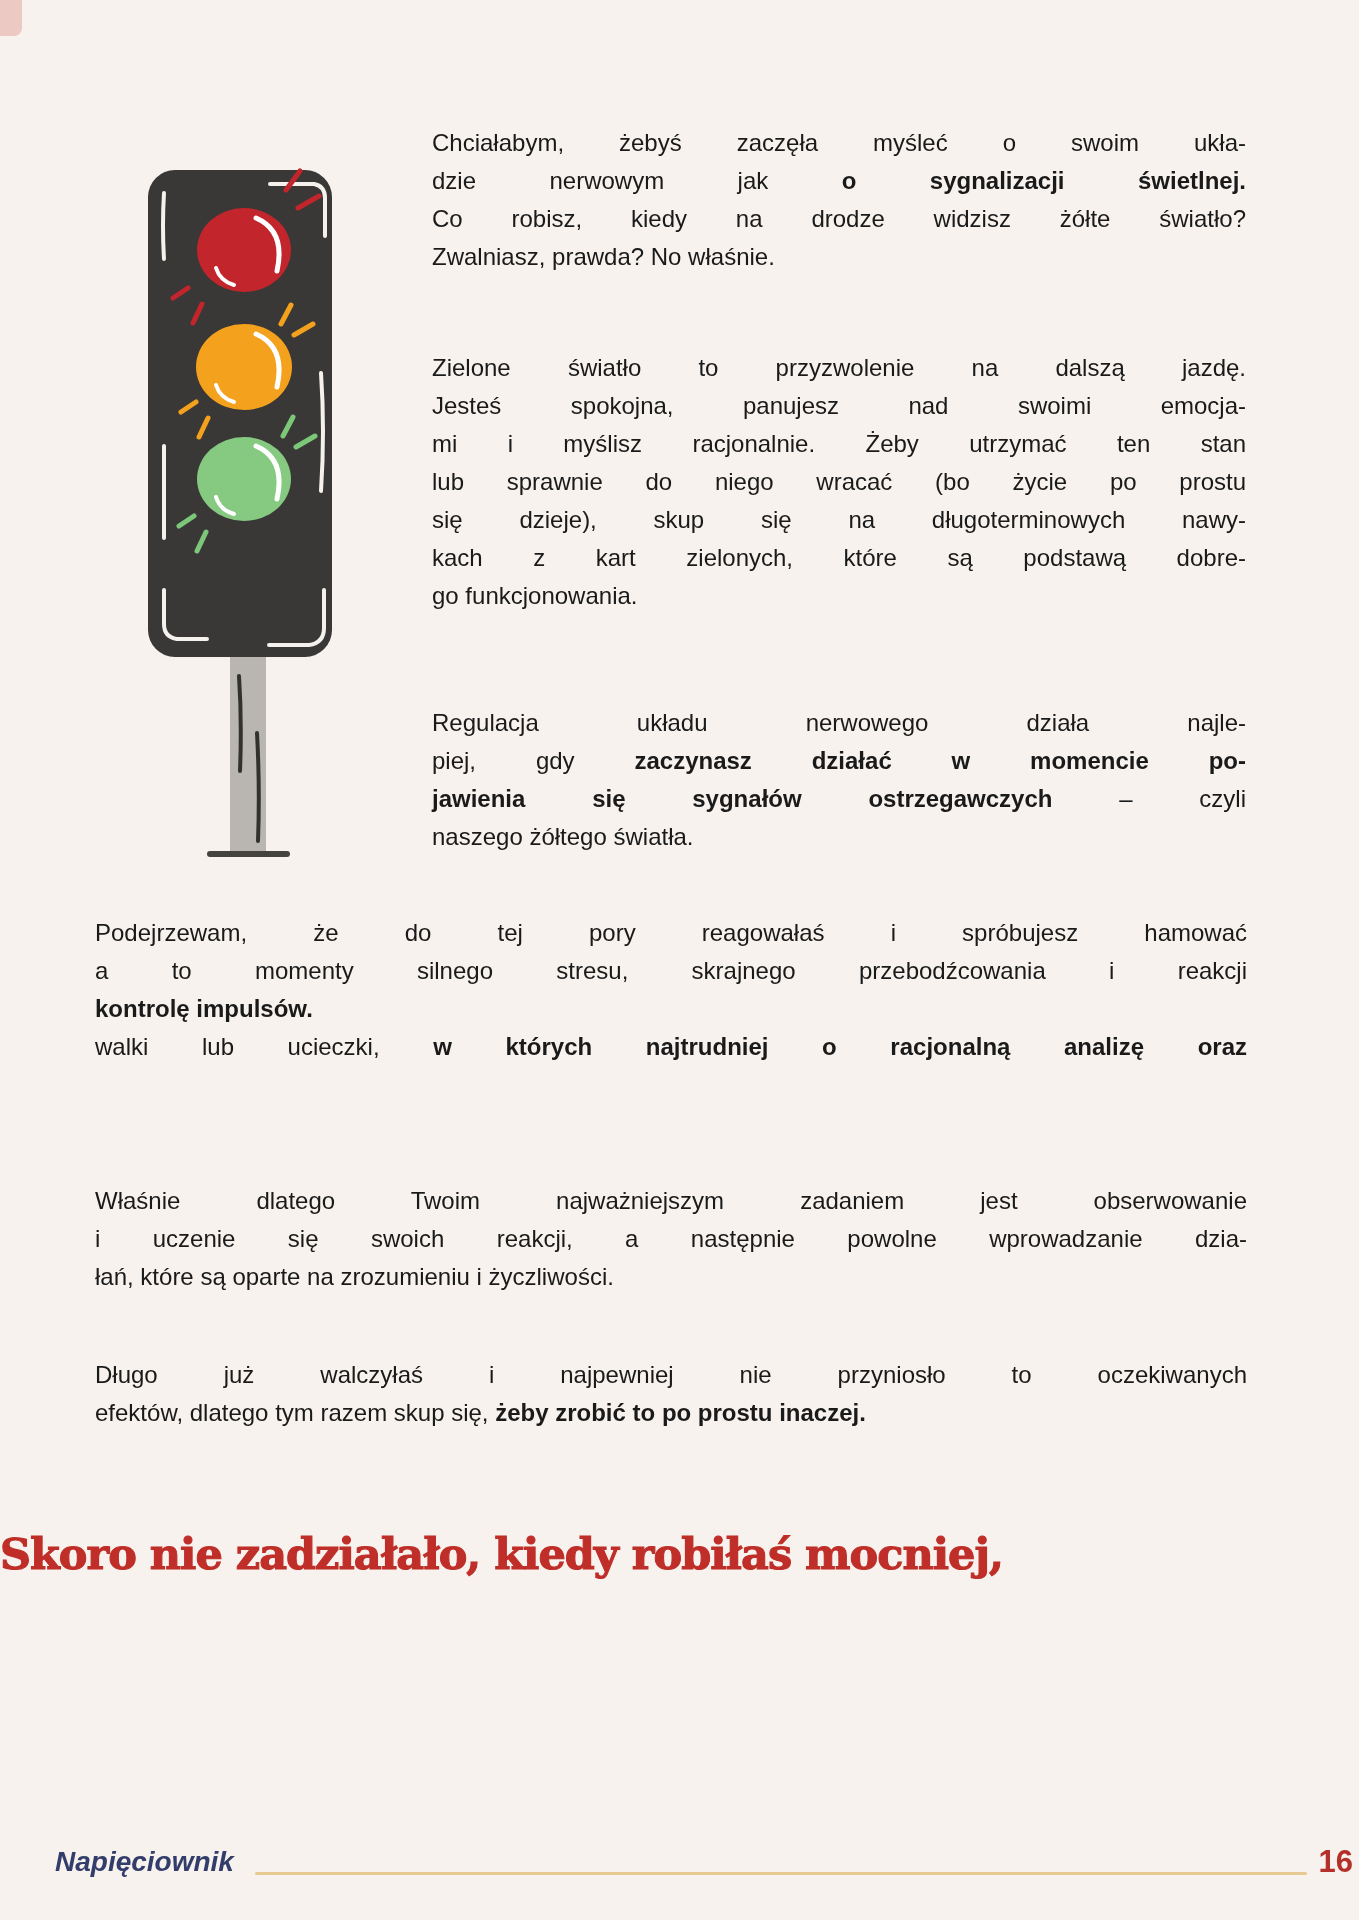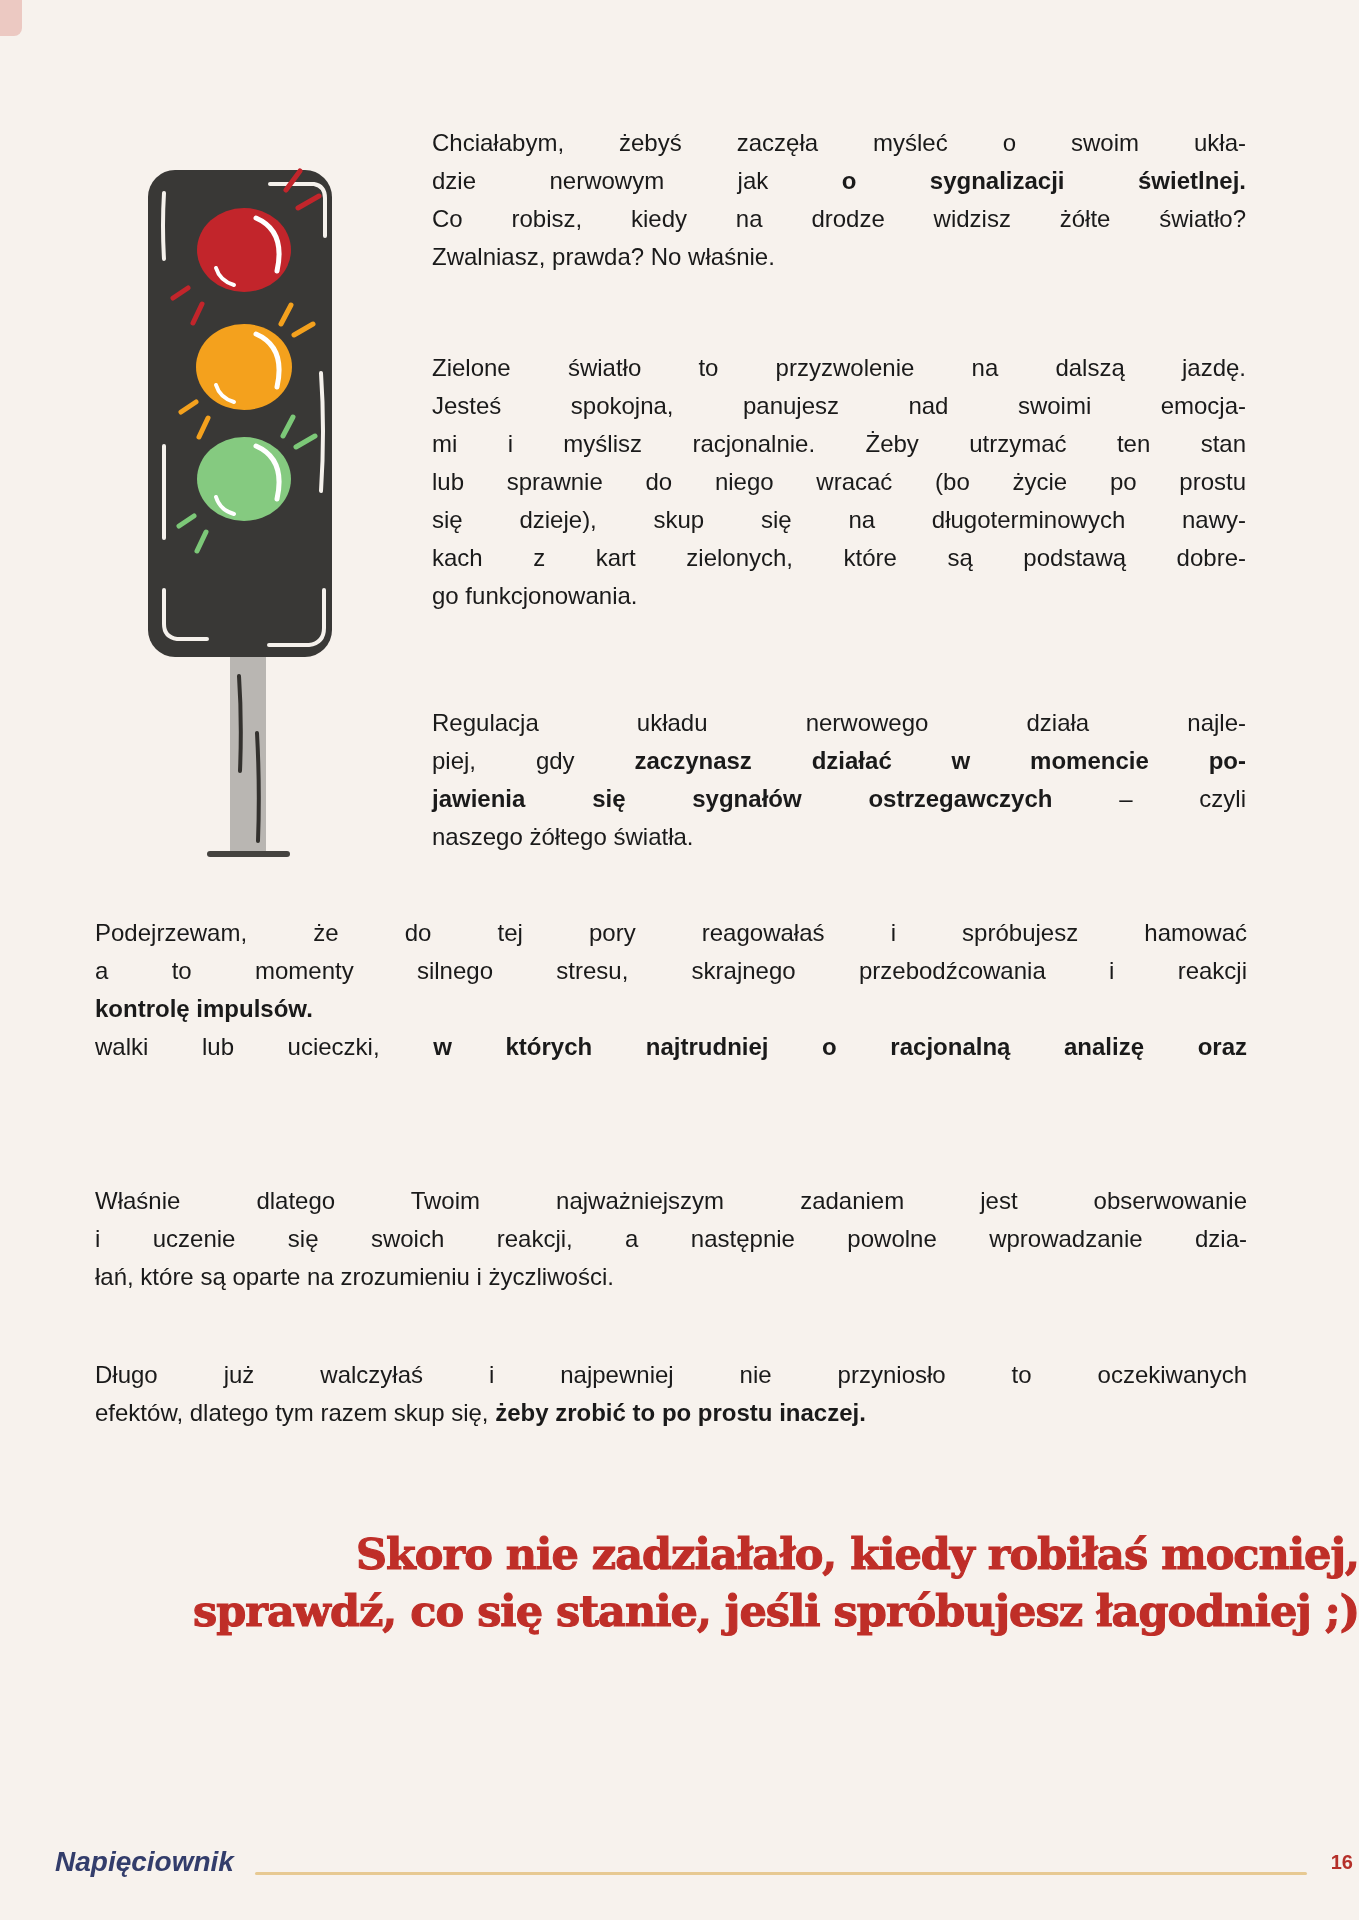--- a/index.html
+++ b/index.html
@@ -21,40 +21,40 @@
     font-size:24px;line-height:38px;
     font-family:"Liberation Sans", sans-serif;
   }
   .para.col{left:432px;width:814px;}
   .para.full{left:95px;width:1152px;}
   .tline{text-align:justify;text-align-last:justify;}
   .tline.lastline{text-align:right;text-align-last:left;}
   .bold{font-weight:700;}
   .callout{
     position:absolute;left:0;top:1526px;width:1359px;
-    text-align:right;
+    text-align:left;
     color:#bf2e28;
     font-family:"DejaVu Serif", serif;
     font-weight:700;
     font-size:43px;line-height:57px;
     letter-spacing:-1px;
     -webkit-text-stroke:1.1px #bf2e28;
   }
   .footer-brand{
     position:absolute;left:55px;top:1846px;
     color:#333d6b;font-weight:700;font-style:italic;
     font-size:28px;line-height:32px;text-align:center;
   }
   .footer-rule{
     position:absolute;left:255px;top:1872px;width:1052px;height:3px;
     background:#e7c992;border-radius:2px;
   }
   .page-number{
     position:absolute;left:1313px;top:1845px;width:40px;
-    color:#b5302a;font-weight:700;font-size:20px;line-height:34px;
+    color:#b5302a;font-weight:700;font-size:31px;line-height:34px;
     text-align:right;
   }
 </style>
 </head>
 <body>
 
 <div class="page">
 
   <div class="corner-accent"></div>
 
@@ -146,20 +146,19 @@
       <div class="tline"><span>i uczenie się swoich reakcji, a następnie powolne wprowadzanie dzia-</span></div>
       <div class="tline lastline"><span>łań, które są oparte na zrozumieniu i życzliwości.</span></div>
     </div>
   <div class="para full" style="top:1356px">
       <div class="tline"><span>Długo już walczyłaś i najpewniej nie przyniosło to oczekiwanych</span></div>
       <div class="tline lastline"><span>efektów, dlatego tym razem skup się, </span><span class="bold">żeby zrobić to po prostu inaczej.</span></div>
     </div>
 
   <div class="callout">
     <div>Skoro nie zadziałało, kiedy robiłaś mocniej,</div>
-    <div>sprawdź, co się stanie, jeśli spróbujesz łagodniej ;)</div>
   </div>
 
   <div class="footer-brand">Napięciownik</div>
   <div class="footer-rule"></div>
   <div class="page-number">16</div>
 
 </div>
 
 </body></html>

